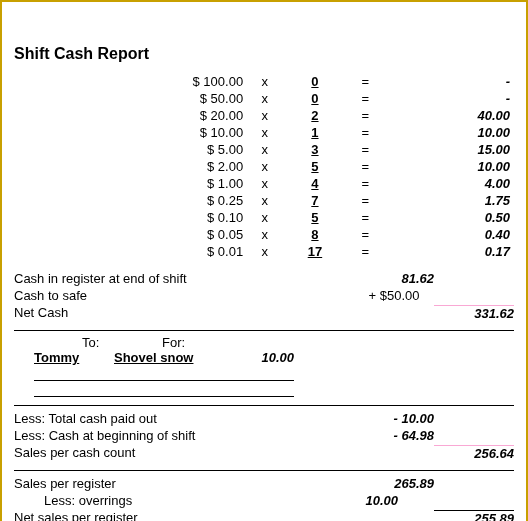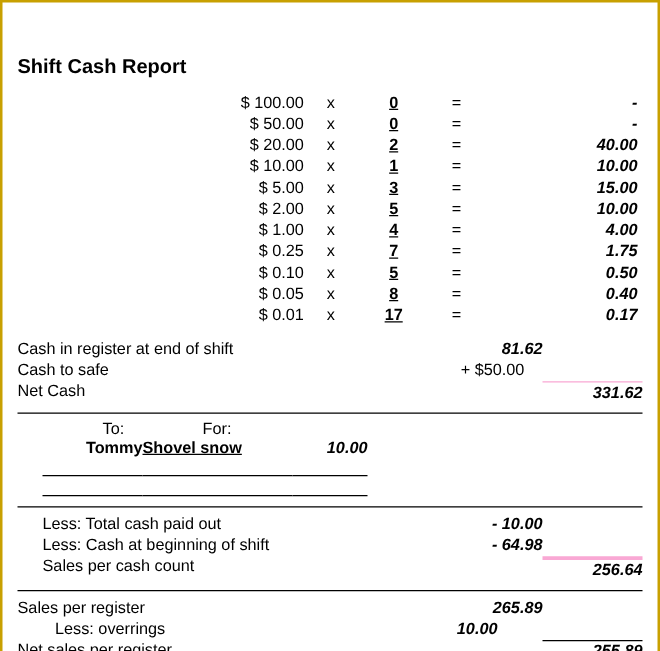--- a/index.html
+++ b/index.html
@@ -91,22 +91,22 @@
     .paid-out-cols .col-to { width: 80px; margin-left: 48px; }
     .paid-out-cols .col-for { width: 120px; }
     .paid-out-cols .col-amt { width: 60px; text-align: right; }
     .paid-out-row {
       display: flex;
       padding-left: 20px;
       margin-bottom: 2px;
     }
     .paid-out-row .pr-to {
       width: 80px;
-      font-weight: bold;
-      text-align: right;
+      text-decoration: underline;
+      font-weight: bold;
     }
     .paid-out-row .pr-for {
       width: 120px;
       text-decoration: underline;
       font-weight: bold;
     }
     .paid-out-row .pr-amt {
       width: 60px;
       text-align: right;
       font-weight: bold;
@@ -127,21 +127,20 @@
       border-bottom: 1px solid #000;
       height: 14px;
     }
     .empty-row .er-amt {
       width: 60px;
       border-bottom: 1px solid #000;
       height: 14px;
     }
     .less-section {
       margin-bottom: 8px;
-      margin-left: 20px;
     }
     .less-row {
       display: flex;
       justify-content: space-between;
       padding: 1px 0;
     }
     .less-row .ll {
       flex: 1;
     }
     .less-row .lv {
@@ -330,21 +329,21 @@
     <span style="width:80px"></span>
   </div>
   <div class="less-row">
     <span class="ll">Less:  Cash at beginning of shift</span>
     <span class="lv">- 64.98</span>
     <span style="width:80px"></span>
   </div>
   <div class="less-row">
     <span class="ll">Sales per cash count</span>
     <span class="lv" style="width:80px"></span>
-    <span class="lv" style="border-top:3px solid #f9a8d4;">256.64</span>
+    <span class="lv" style="border-top:1px solid #f9a8d4;">256.64</span>
   </div>
 </div>
 
 <hr class="divider">
 
 <div class="register-section">
   <div class="reg-row">
     <span class="rl">Sales per register</span>
     <span class="rv">265.89</span>
     <span style="width:80px"></span>

